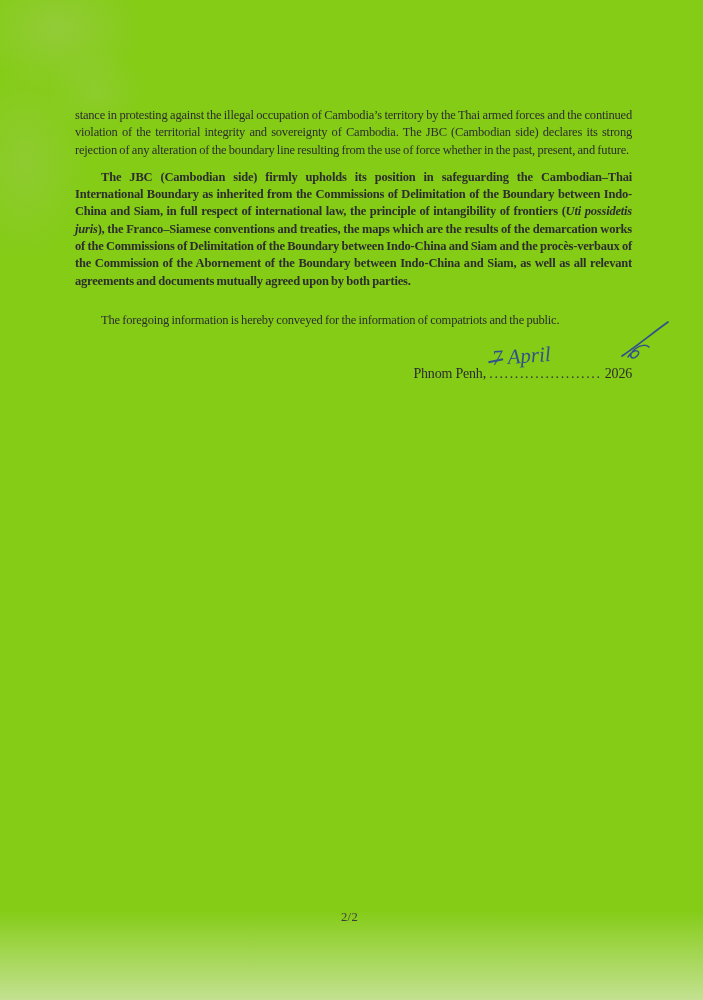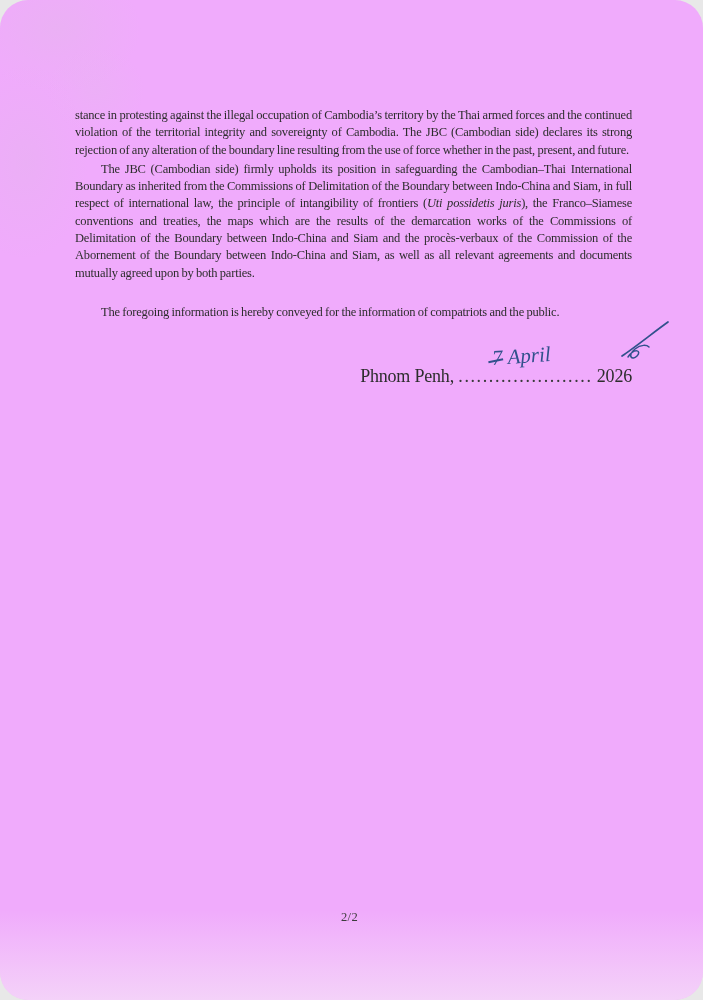--- a/index.html
+++ b/index.html
@@ -4,26 +4,25 @@
 <style>
   html, body {
     margin: 0;
     padding: 0;
     background: #e8e8e8;
   }
   .page {
     position: relative;
     width: 703px;
     height: 1000px;
-    background: #f0abfc;
+    background: #84cc16;
     font-family: "Liberation Serif", serif;
     color: #2d2d2d;
     overflow: hidden;
     margin: 0 auto;
-    border-radius: 28px;
   }
   
   .scan-noise-top {
     position: absolute;
     left: 0; top: 0;
     width: 320px; height: 360px;
     background:
       radial-gradient(ellipse 120px 90px at 18% 8%, rgba(210,200,210,0.18), rgba(210,200,210,0) 70%),
       radial-gradient(ellipse 90px 140px at 8% 45%, rgba(205,198,208,0.14), rgba(205,198,208,0) 70%),
       radial-gradient(ellipse 70px 60px at 30% 25%, rgba(210,205,212,0.12), rgba(210,205,212,0) 70%);
@@ -43,29 +42,29 @@
     width: 557px;
   }
   .para {
     margin: 0;
     font-size: 12.5px;
     line-height: 17.3px;
     letter-spacing: -0.2px;
     word-spacing: -0.5px;
     text-align: justify;
   }
-  .para.spaced { margin-top: 2px; }
+  .para.spaced { margin-top: 10px; font-weight: bold; }
   .para.spaced2 { margin-top: 22px; }
   .para.indent { text-indent: 26px; }
   .italic { font-style: italic; }
   .dateline {
     position: absolute;
     top: 366px;
     right: 71px;
-    font-size: 18px;
+    font-size: 14px;
     letter-spacing: -0.2px;
     white-space: nowrap;
     color: #2d2d2d;
   }
   .dots {
     letter-spacing: 1.6px;
     color: #3a3a3a;
   }
   .handwritten {
     position: absolute;

